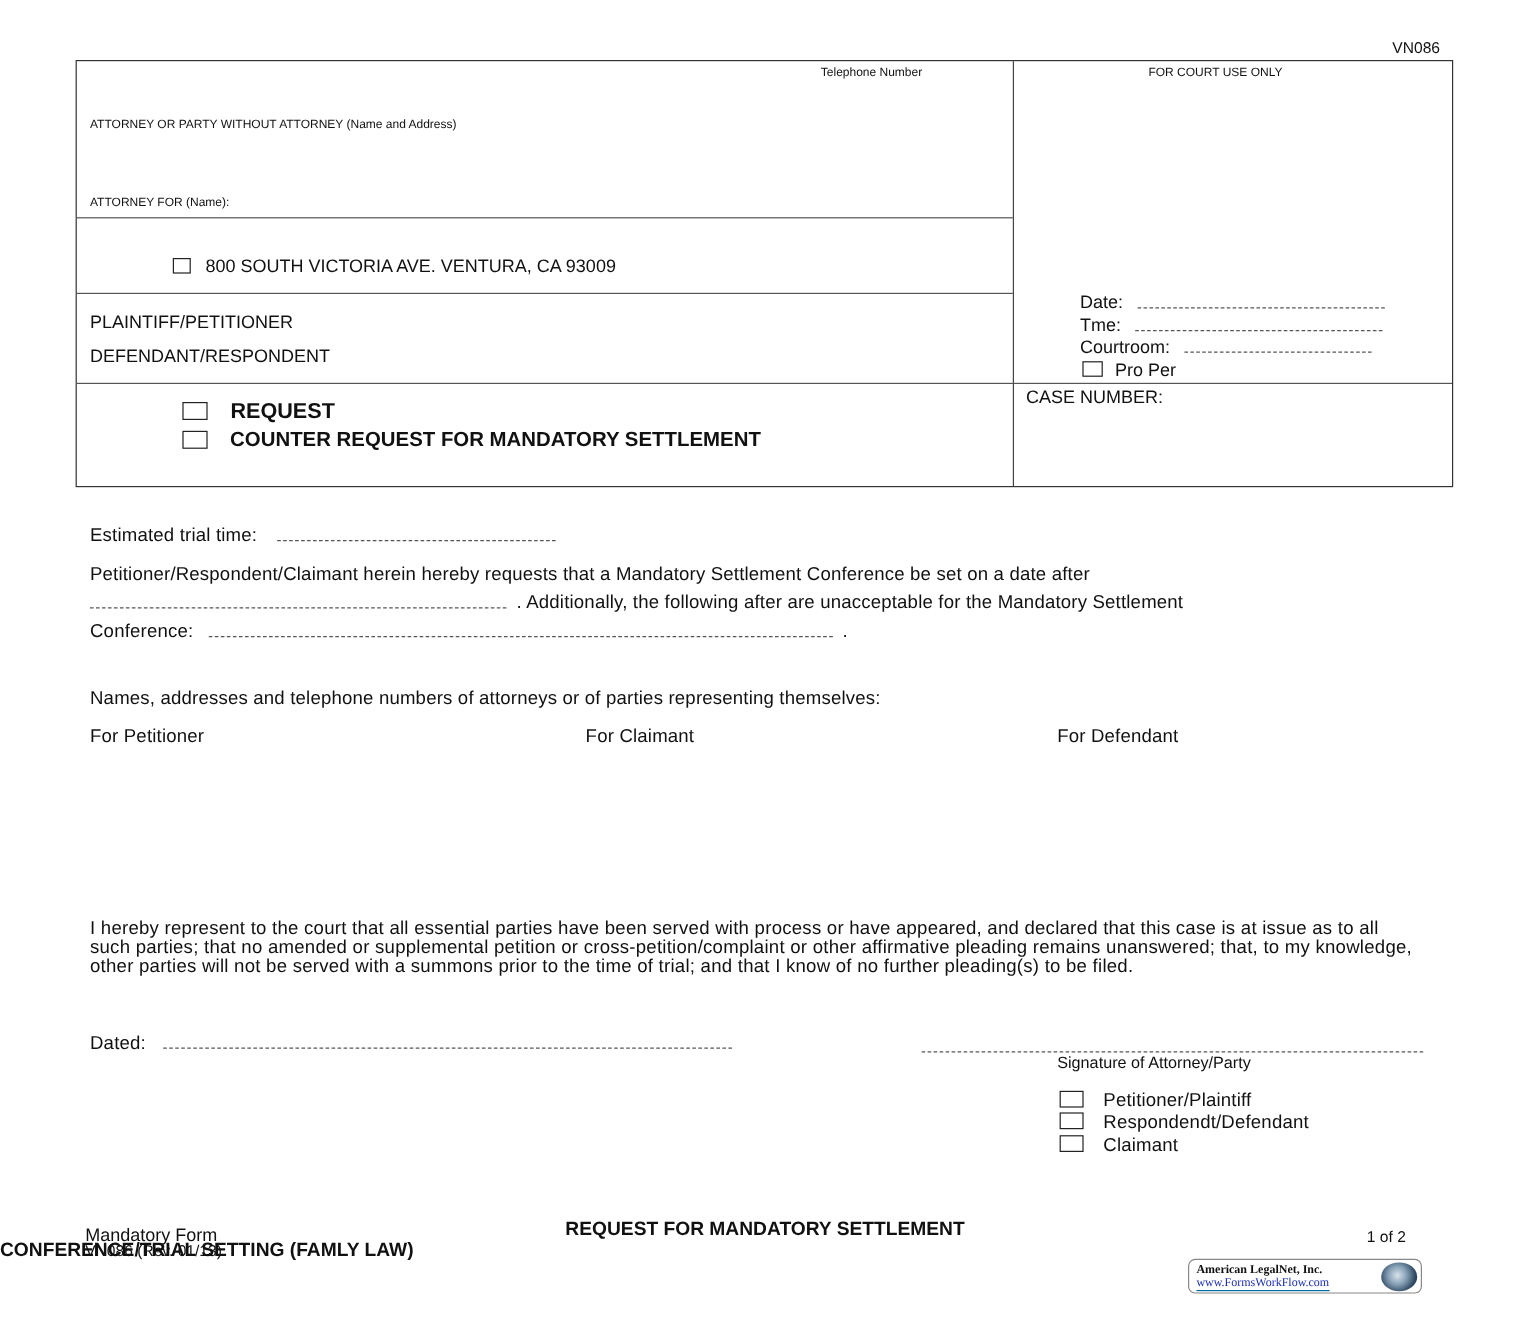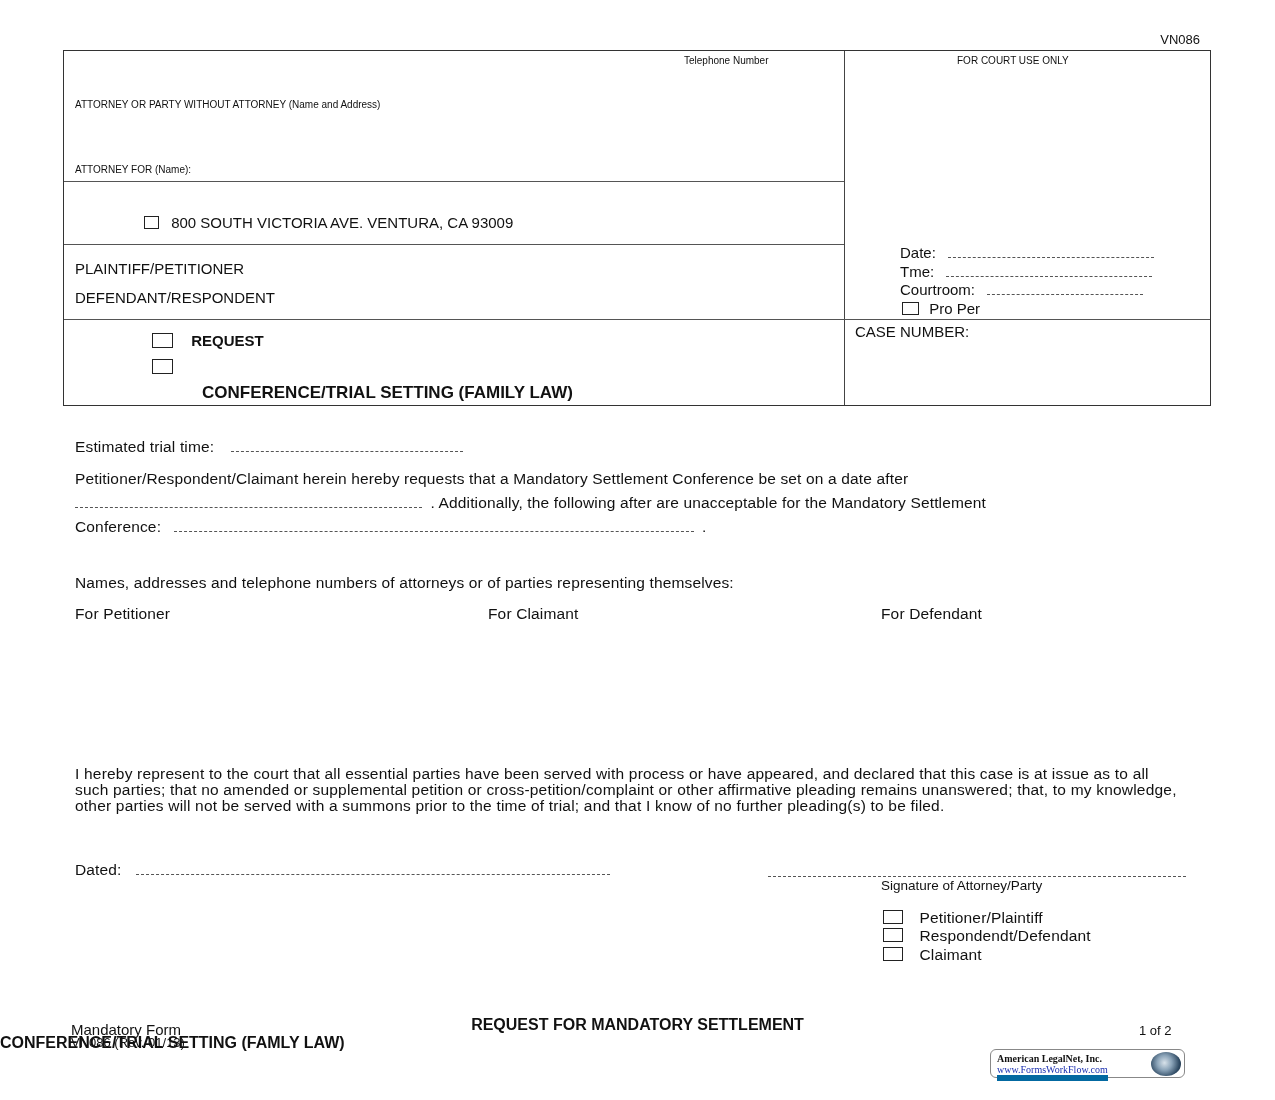--- a/index.html
+++ b/index.html
@@ -18,21 +18,21 @@
   .cb18 { width:21px; height:15px; }
   .bold { font-weight:bold; }
   .body-text { font-size:15.5px; letter-spacing:0.15px; }
   .blank { display:inline-block; border-bottom:1px dashed #555; height:12px; vertical-align:baseline; }
   .para { font-size:15.5px; line-height:16px; letter-spacing:0.2px; white-space:normal; width:1110px; }
   .logo { position:absolute; left:990px; top:1049px; width:195px; height:29px;
           border:1px solid #888; border-radius:6px; box-sizing:border-box; background:#fff; }
   .logo-name { position:absolute; left:6px; top:3px; font-family:"Liberation Serif", serif;
                font-weight:bold; font-size:10px; color:#111; }
   .logo-url { position:absolute; left:6px; top:14px; font-family:"Liberation Serif", serif;
-              font-size:10px; color:#1a2fb0; border-bottom:6px solid #0369a1; }
+              font-size:10px; color:#1a2fb0; border-bottom:1px solid #0369a1; }
   .globe { position:absolute; right:3px; top:2px; width:30px; height:24px; border-radius:50%;
            background:radial-gradient(circle at 45% 45%, #d8e2ea 0, #8aa3b8 35%, #2f4a63 70%, #152636 100%); }
 </style>
 </head>
 <body>
 
 <div class="abs form-code">VN086</div>
 
 <div class="hdr">
   <div class="vline"></div>
@@ -64,28 +64,28 @@
   <div class="abs med" style="left:836px;top:230px;">
     <span>Courtroom:</span>
     <span class="blank" style="width:156px;margin-left:8px;"></span>
   </div>
   <div class="abs med" style="left:838px;top:249px;">
     <span class="cb cb14" style="vertical-align:-1px;width:17px;"></span>
     <span style="margin-left:6px;">Pro Per</span>
   </div>
   <div class="abs med" style="left:791px;top:272px;">CASE NUMBER:</div>
 
-  <div class="abs bold" style="left:88px;top:281px;font-size:15px;">
+  <div class="abs bold" style="left:88px;top:281px;font-size:18px;">
     <span class="cb cb18" style="vertical-align:-2px;"></span>
     <span style="margin-left:14px;">REQUEST</span>
   </div>
   <div class="abs bold" style="left:88px;top:306px;font-size:17px;">
     <span class="cb cb18" style="vertical-align:-2px;"></span>
+    <span style="margin-left:14px;">COUNTER REQUEST FOR MANDATORY SETTLEMENT</span>
   </div>
-  <div class="abs bold" style="left:138px;top:332px;font-size:17px;">CONFERENCE/TRIAL SETTING (FAMILY LAW)</div>
 </div>
 
 <div class="abs body-text" style="left:75px;top:438px;">
   <span>Estimated trial time:</span>
   <span class="blank" style="width:232px;margin-left:12px;"></span>
 </div>
 
 <div class="abs body-text" style="left:75px;top:470px;">Petitioner/Respondent/Claimant herein hereby requests that a Mandatory Settlement Conference be set on a date after</div>
 <div class="abs body-text" style="left:75px;top:494px;">
   <span class="blank" style="width:347px;"></span>

